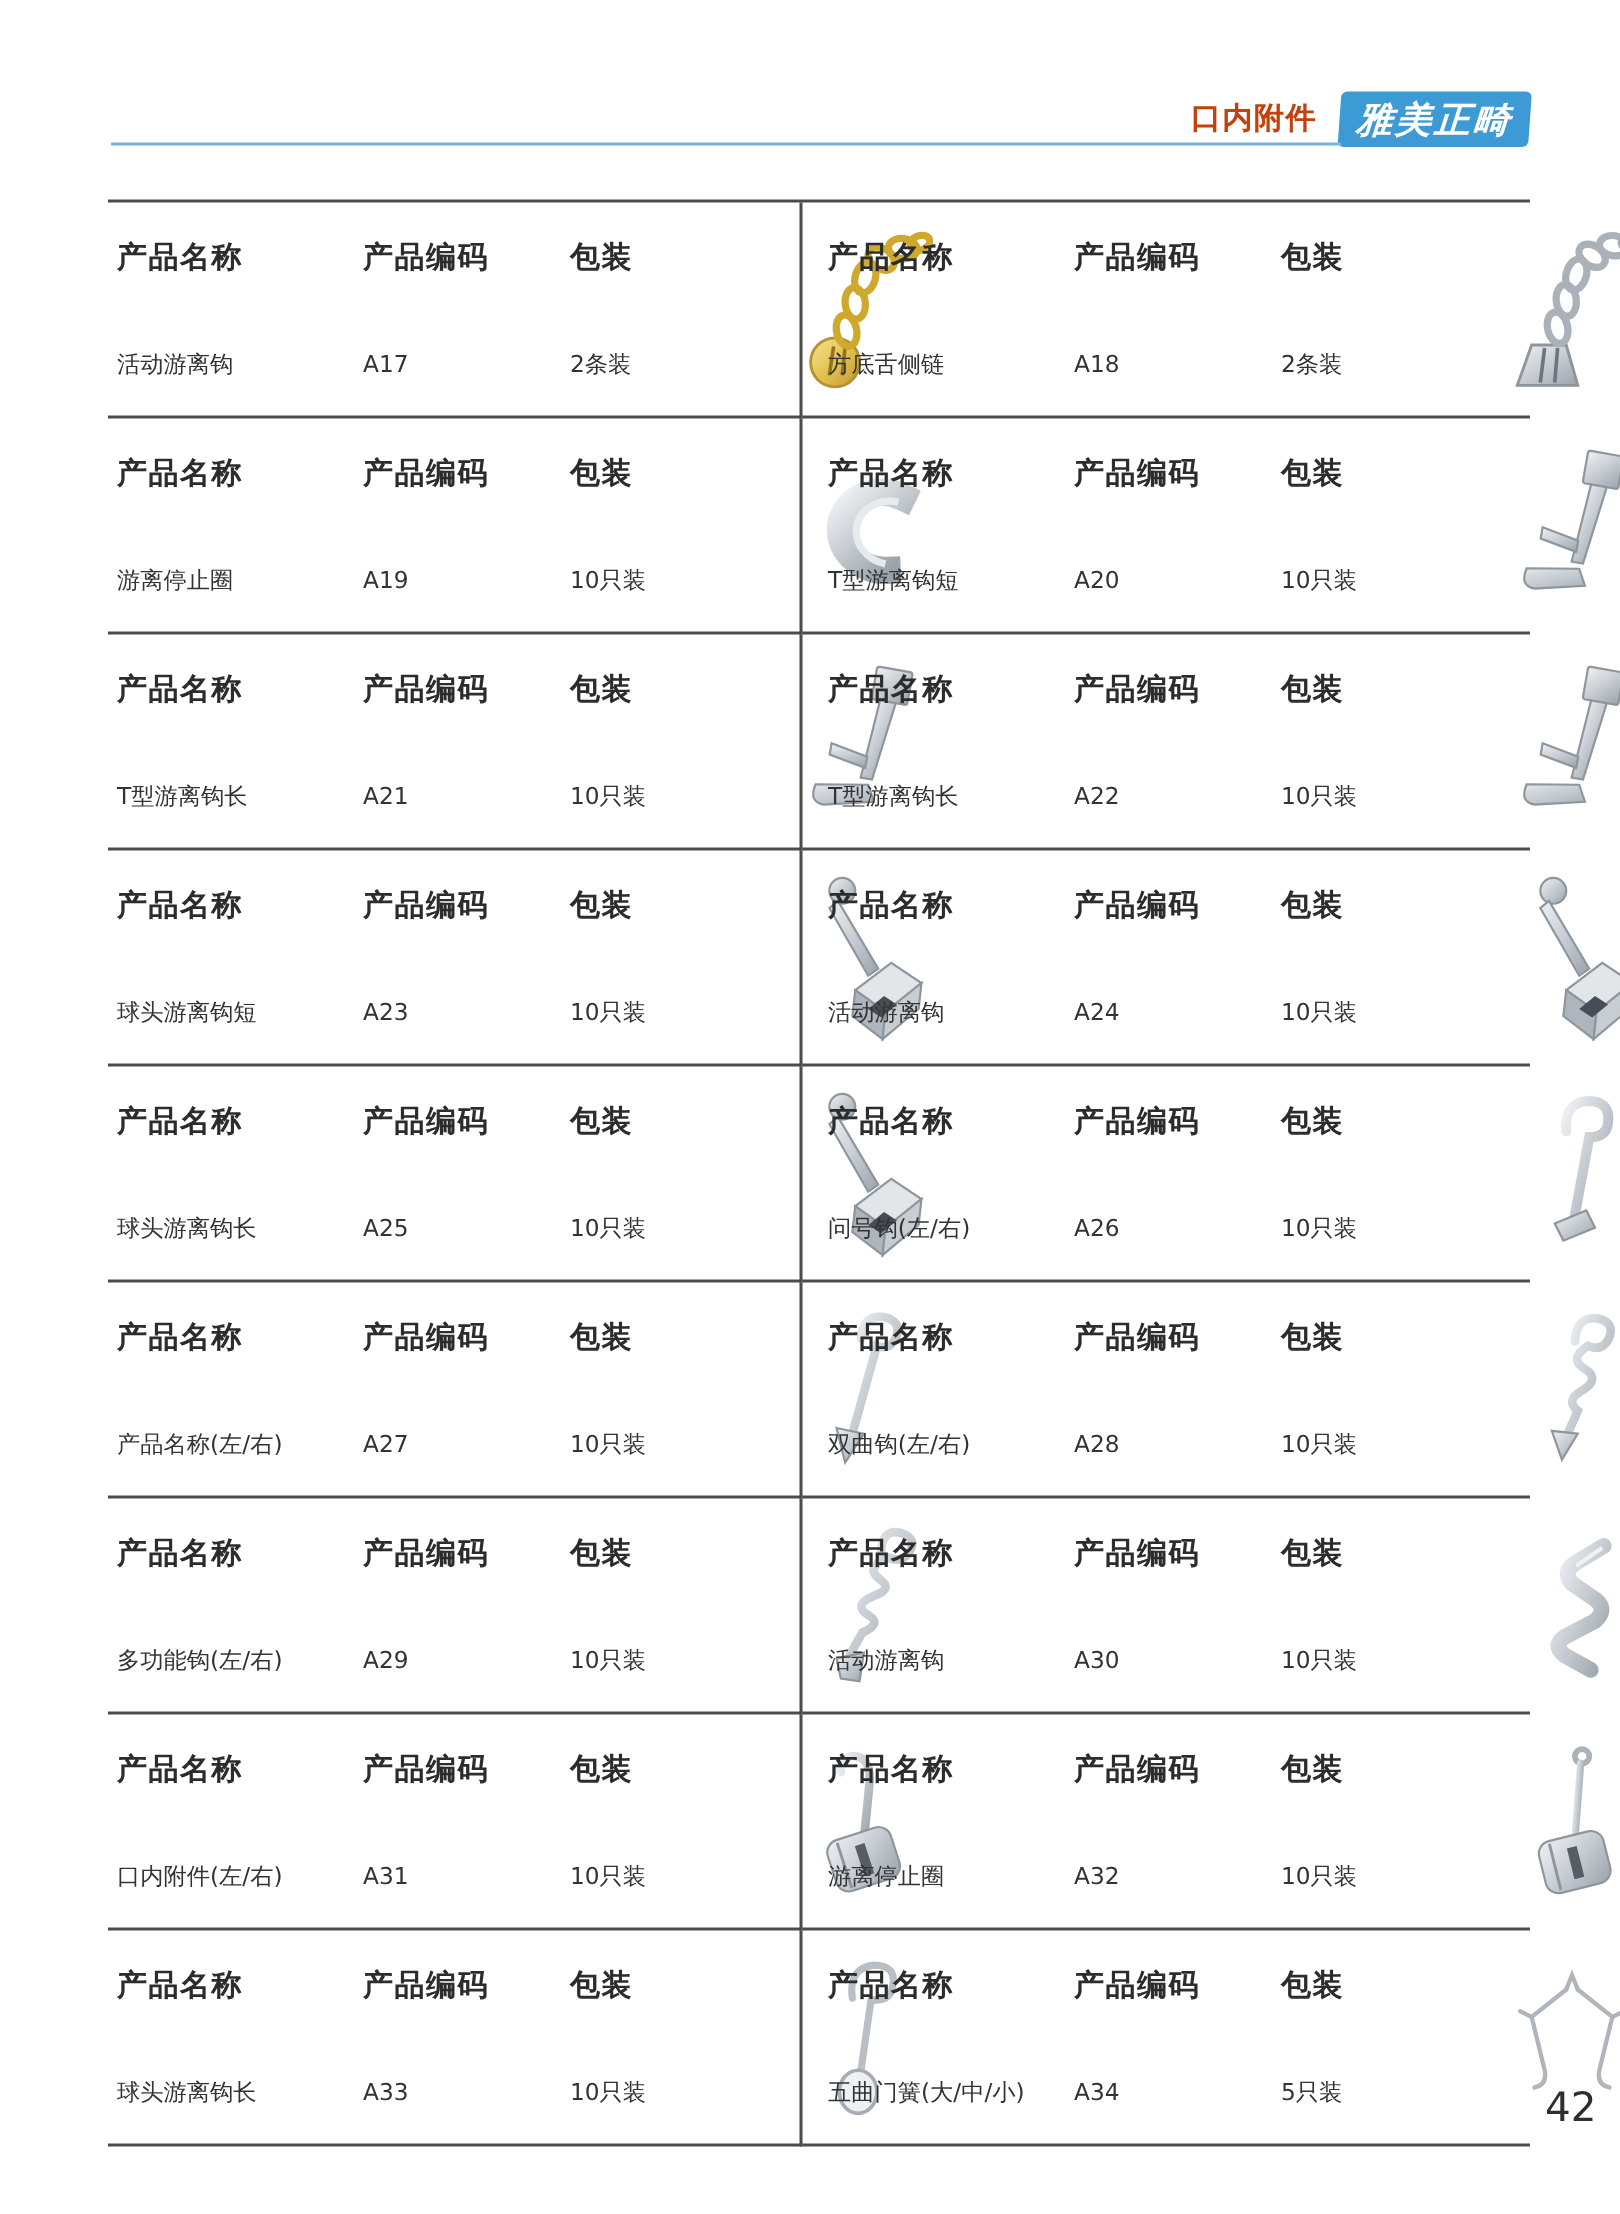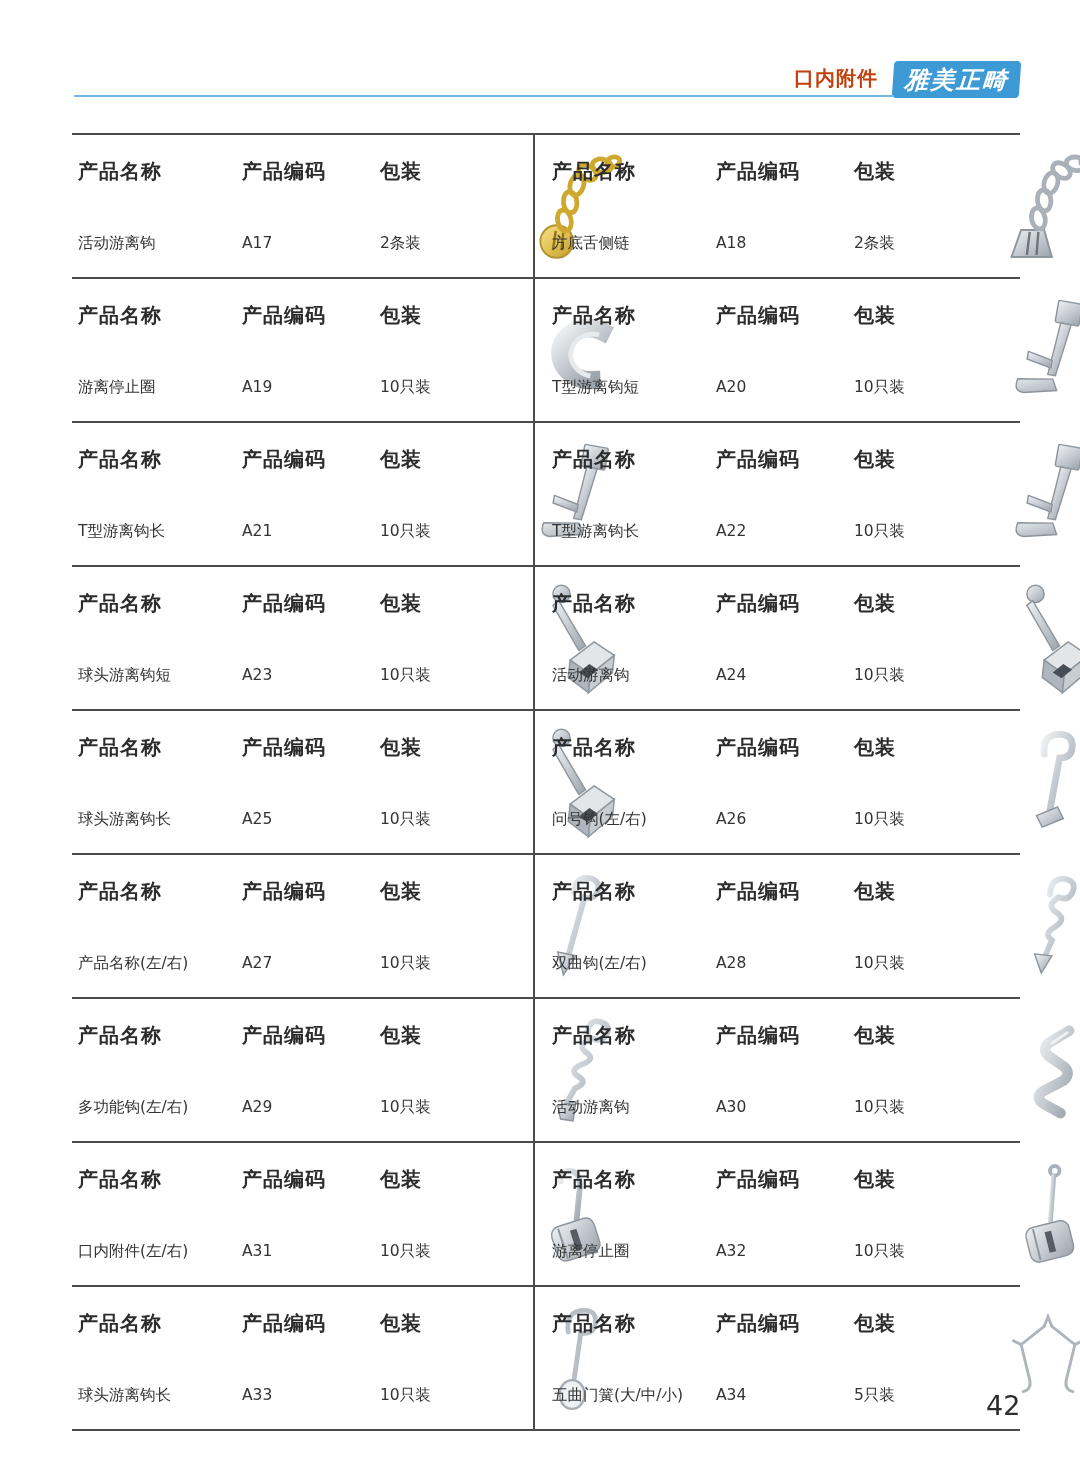--- a/index.html
+++ b/index.html
@@ -27,21 +27,21 @@
   .cell.rc { padding-left:17px; }
   .hdr { grid-row:1; font-weight:700; font-size:20px; color:#2c2c2c; letter-spacing:1px; white-space:nowrap; }
   .val { grid-row:2; font-size:15.5px; color:#333; white-space:nowrap; }
   .co1 { grid-column:1; }
   .co2 { grid-column:2; }
   .co3 { grid-column:3; }
   .c-img { grid-column:4; grid-row:1/3; justify-self:center; align-self:center;
     width:96px; height:116px; display:flex; align-items:center; justify-content:center; }
   .picon { width:96px; height:116px; }
 
-  .page-number { position:absolute; left:986px; top:1390px; font-size:27px; color:#2e2e2e; }
+  .page-number { position:absolute; left:1030px; top:1390px; font-size:27px; color:#2e2e2e; }
   .defs-holder { position:absolute; width:0; height:0; overflow:hidden; }
 </style>
 </head>
 <body>
 
 <div class="page">
 
   <svg class="defs-holder" aria-hidden="true">
     <defs>
       <linearGradient id="metal" x1="0" y1="0" x2="1" y2="1">

